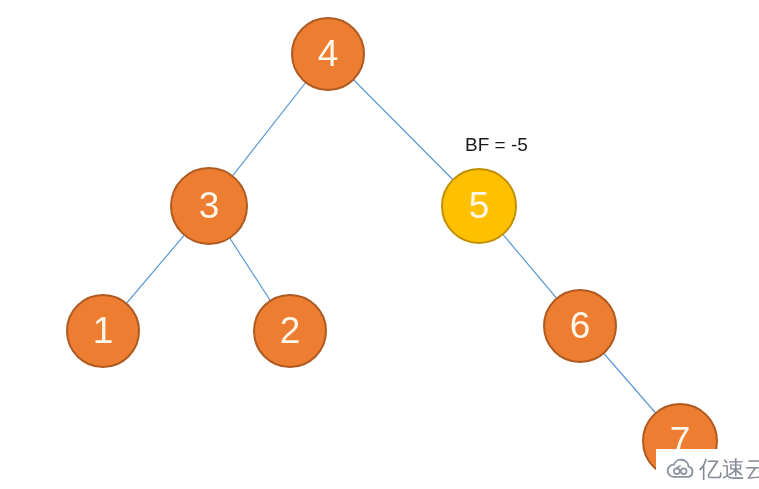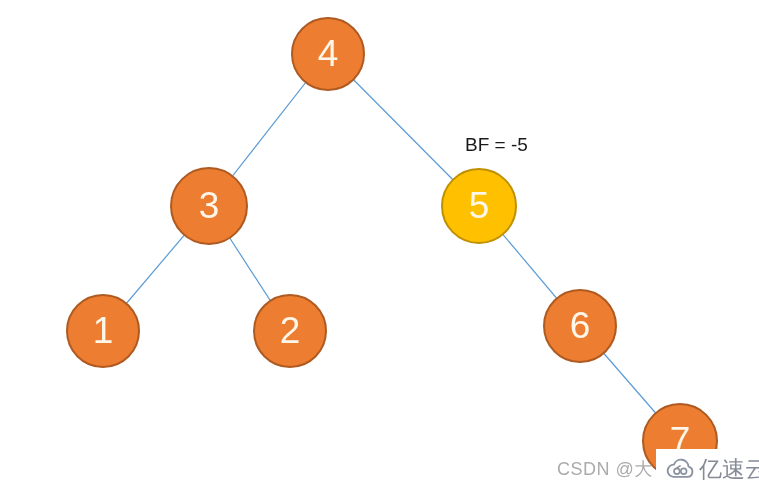--- a/index.html
+++ b/index.html
@@ -76,21 +76,20 @@
       <line x1="328" y1="54" x2="209" y2="206" stroke="#5B9BD5" stroke-width="1.2"></line>
       <line x1="328" y1="54" x2="479" y2="206" stroke="#5B9BD5" stroke-width="1.2"></line>
       <line x1="209" y1="206" x2="103" y2="331" stroke="#5B9BD5" stroke-width="1.2"></line>
       <line x1="209" y1="206" x2="290" y2="331" stroke="#5B9BD5" stroke-width="1.2"></line>
       <line x1="479" y1="206" x2="580" y2="326" stroke="#5B9BD5" stroke-width="1.2"></line>
       <line x1="580" y1="326" x2="680" y2="441" stroke="#5B9BD5" stroke-width="1.2"></line>
     </svg>
 
   <div class="bf-label" style="left: 465px; top: 134px; color: rgb(26, 26, 26);">BF = -5</div>
 
-  <div class="watermark">CSDN @大</div>
 
   <div class="logo-box">
     <svg class="cloud" width="30" height="24" viewBox="0 0 32 26" xmlns="http://www.w3.org/2000/svg">
       <path d="M9 21.5 H24 a5.6 5.6 0 0 0 1.3 -11 A8.2 8.2 0 0 0 9.4 8.3 A6.3 6.3 0 0 0 9 21.5 Z" fill="none" stroke="#8A919F" stroke-width="2" stroke-linejoin="round" stroke-linecap="round"></path>
       <circle cx="12.6" cy="15.4" r="3.1" fill="none" stroke="#8A919F" stroke-width="1.8"></circle>
       <circle cx="20" cy="15.4" r="3.1" fill="none" stroke="#8A919F" stroke-width="1.8"></circle>
       <path d="M12.6 12.3 q1.5 -2 3.4 -2.6" fill="none" stroke="#8A919F" stroke-width="1.8" stroke-linecap="round"></path>
     </svg>
     <span class="logo-text">亿速云</span>
   </div>

